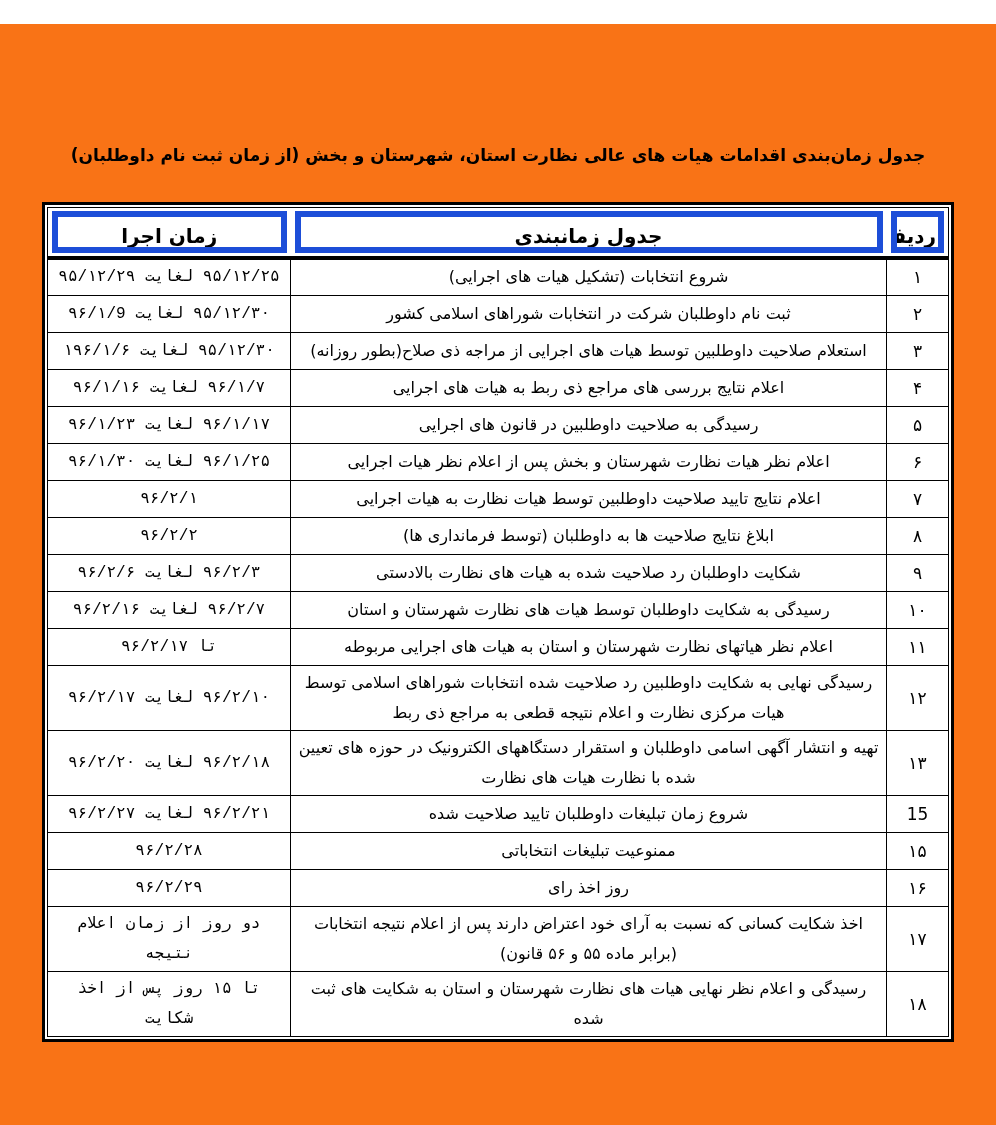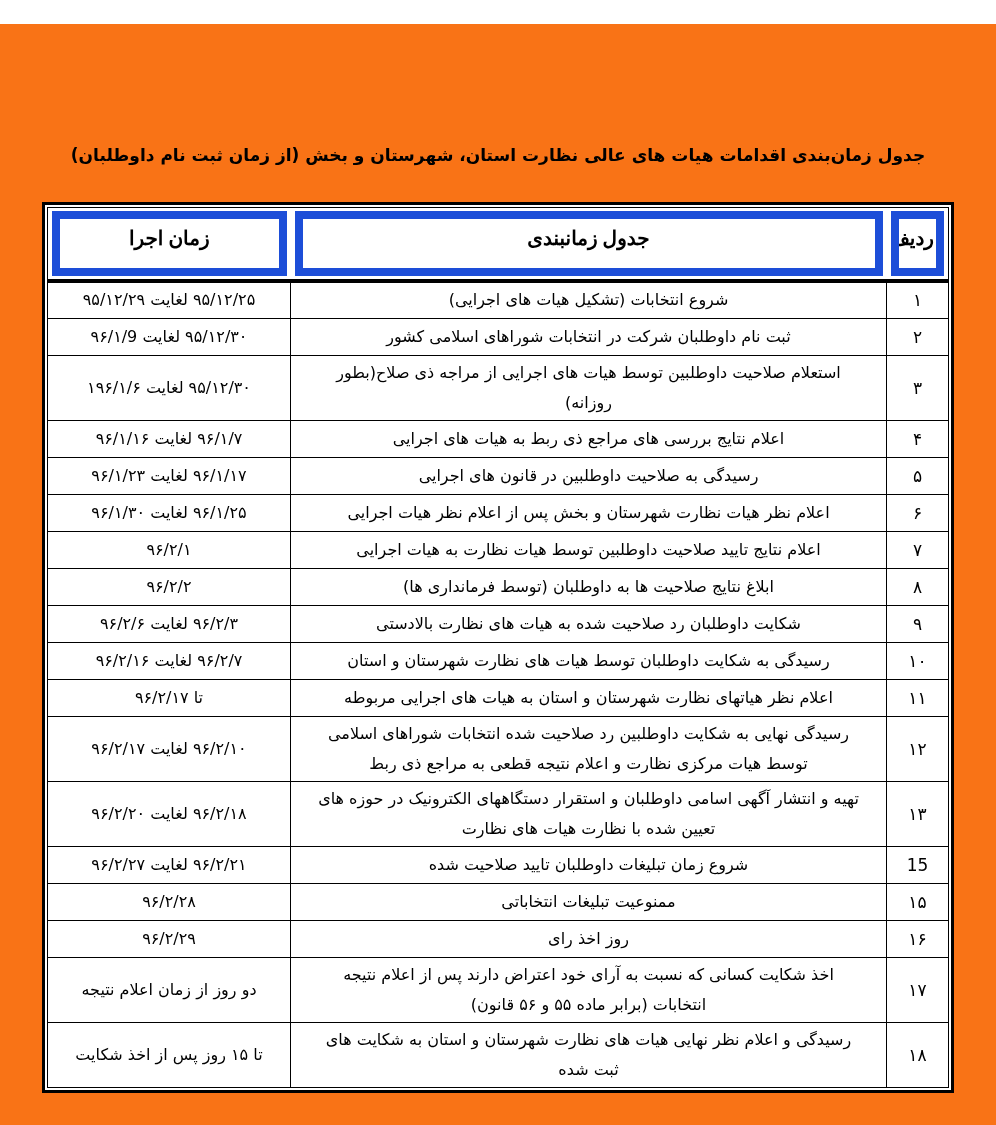--- a/index.html
+++ b/index.html
@@ -50,41 +50,40 @@
 
   thead th {
     border-top: 1.5px solid #000;
     border-bottom: 4px solid #000;
     padding: 3px 4px;
     background: #fff;
   }
   thead th.edge-right { border-right: 1.5px solid #000; }
   thead th.edge-left  { border-left: 1.5px solid #000; }
   .hdr-box {
-    border: 8px solid #1d4ed8;
+    border: 6px solid #1d4ed8;
     font-weight: bold;
     font-size: 20px;
     line-height: 1.0;
-    padding: 9px 2px 20px 2px;
+    padding: 9px 2px 1px 2px;
     text-align: center;
     white-space: nowrap;
     overflow: hidden;
-    font-family: Liberation Serif, serif;
   }
   tbody td {
     border: 1.5px solid #000;
     text-align: center;
     vertical-align: middle;
     font-size: 16px;
     line-height: 30px;
-    padding: 2px 24px;
+    padding: 2px 4px;
   }
   tbody tr { height: 37px; }
   td.c-num { font-size: 17px; padding: 2px 2px; }
-  td.c-time { padding: 2px 10px; }
+  td.c-time { padding: 2px 10px; font-family: Liberation Mono, monospace; }
 </style>
 </head>
 <body>
 
 <div class="page">
 
   <div class="doc-title">جدول زمان‌بندی اقدامات هیات های عالی نظارت استان، شهرستان و بخش (از زمان ثبت نام داوطلبان)</div>
 
   <div class="tbl-outer">
     <table class="schedule">

